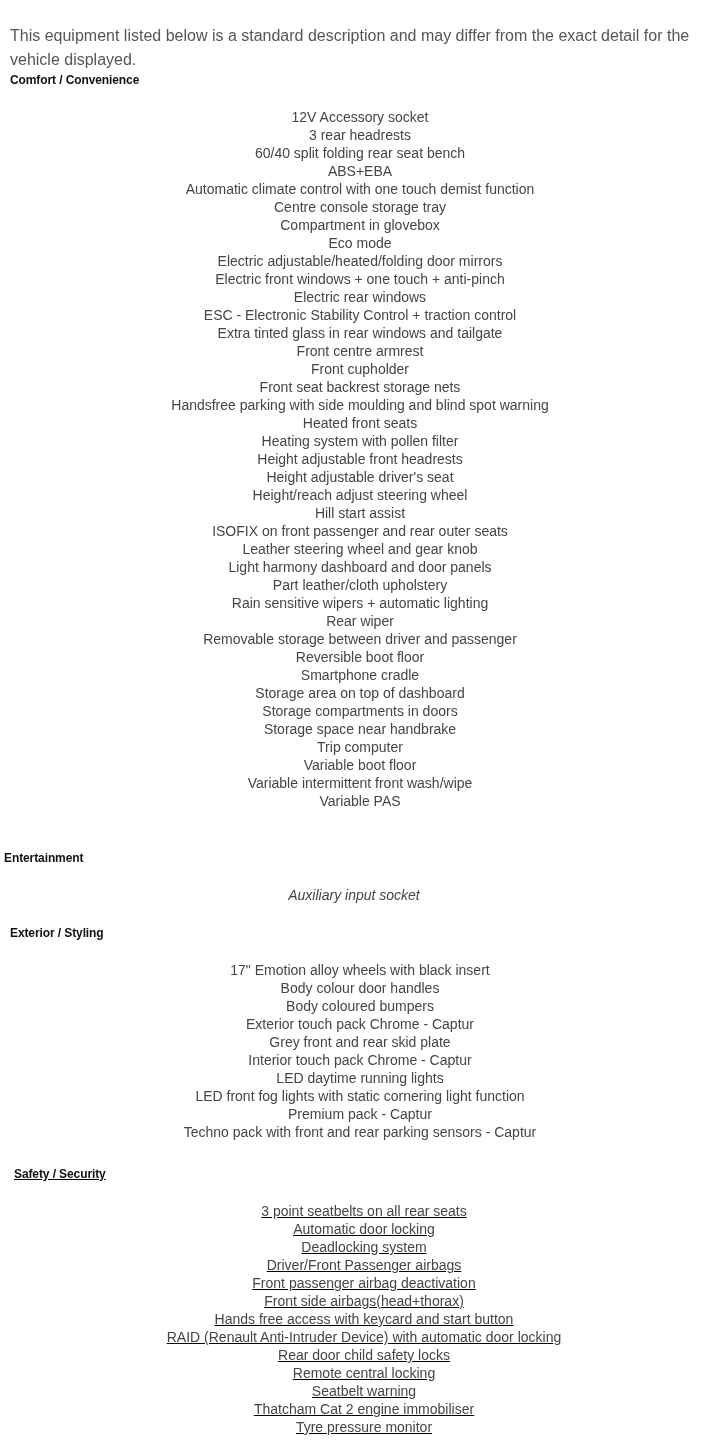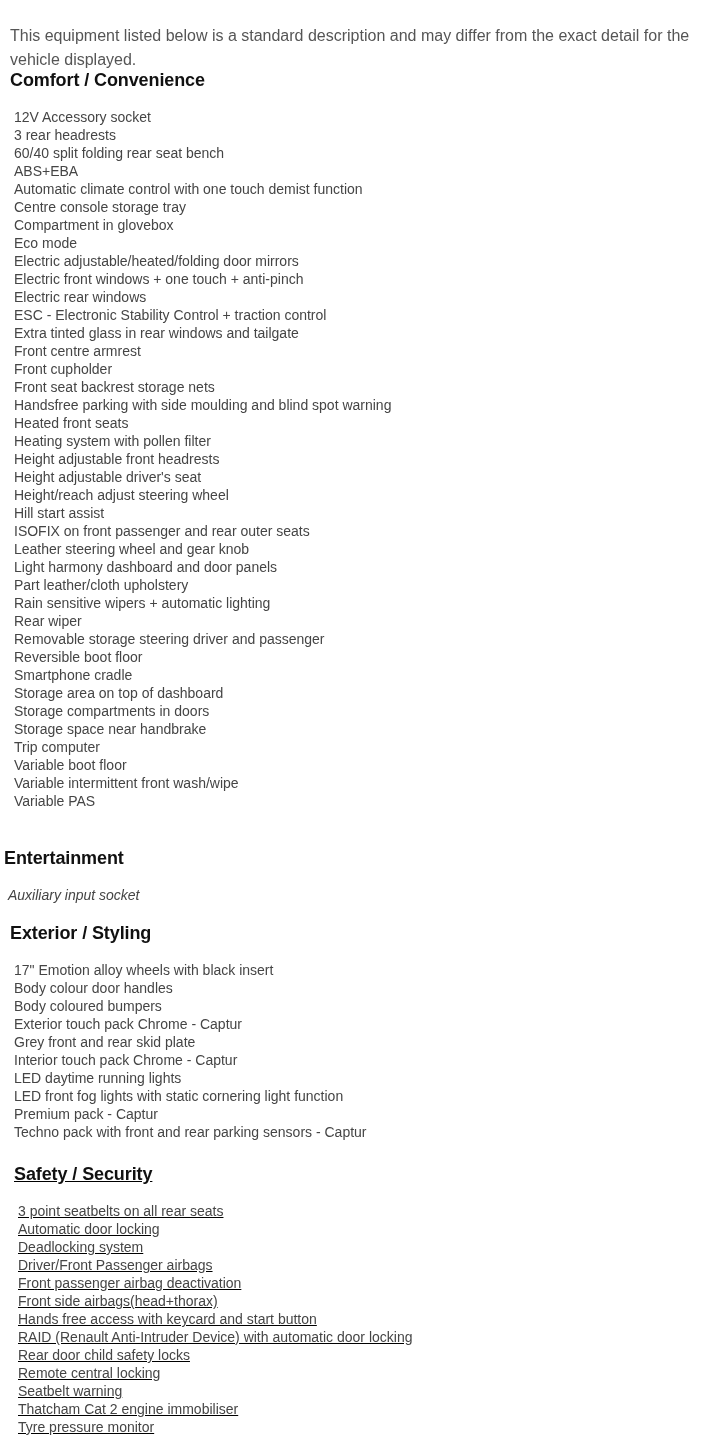--- a/index.html
+++ b/index.html
@@ -1,23 +1,23 @@
 <!DOCTYPE html>
 <html><head>
 <meta charset="utf-8">
 <style>
   html, body { margin: 0; padding: 0; background: #ffffff; }
   body { width: 726px; height: 1454px; position: relative; overflow: hidden;
          font-family: "Liberation Sans", "DejaVu Sans", sans-serif; }
   .intro { position: absolute; left: 10px; top: 24px; width: 680px;
            font-size: 16px; line-height: 23.5px; color: #555555; margin: 0; }
   .section { position: absolute; width: 700px; }
-  .section h2 { margin: 0; font-size: 18px; font-weight: bold; color: #111111;
+  .section h2 { margin: 0; font-size: 12px; font-weight: bold; color: #111111;
                 height: 24px; line-height: 24px; letter-spacing: -0.1px; }
-  .section ul { list-style: none; margin: 4px; padding: 0; }
+  .section ul { list-style: none; margin: 4px; padding: 0; text-align: center; }
   .section li { font-size: 14px; line-height: 18px; height: 18px; color: #454545;
                 white-space: nowrap; }
   #sec-comfort { left: 10px; top: 68px; }
   #sec-comfort ul { margin-top: 16px; }
   #sec-ent { left: 4px; top: 846px; }
   #sec-ent ul { margin-top: 16px; font-style: italic; }
   #sec-ext { left: 10px; top: 921px; }
   #sec-ext ul { margin-top: 16px; }
   #sec-safe { left: 14px; top: 1162px; text-decoration: underline; }
   #sec-safe ul { margin-top: 16px; }
@@ -52,21 +52,21 @@
       <li>Height adjustable front headrests</li>
       <li>Height adjustable driver's seat</li>
       <li>Height/reach adjust steering wheel</li>
       <li>Hill start assist</li>
       <li>ISOFIX on front passenger and rear outer seats</li>
       <li>Leather steering wheel and gear knob</li>
       <li>Light harmony dashboard and door panels</li>
       <li>Part leather/cloth upholstery</li>
       <li>Rain sensitive wipers + automatic lighting</li>
       <li>Rear wiper</li>
-      <li>Removable storage steering driver and passenger</li>
+      <li>Removable storage between driver and passenger</li>
       <li>Reversible boot floor</li>
       <li>Smartphone cradle</li>
       <li>Storage area on top of dashboard</li>
       <li>Storage compartments in doors</li>
       <li>Storage space near handbrake</li>
       <li>Trip computer</li>
       <li>Variable boot floor</li>
       <li>Variable intermittent front wash/wipe</li>
       <li>Variable PAS</li>
     </ul>

